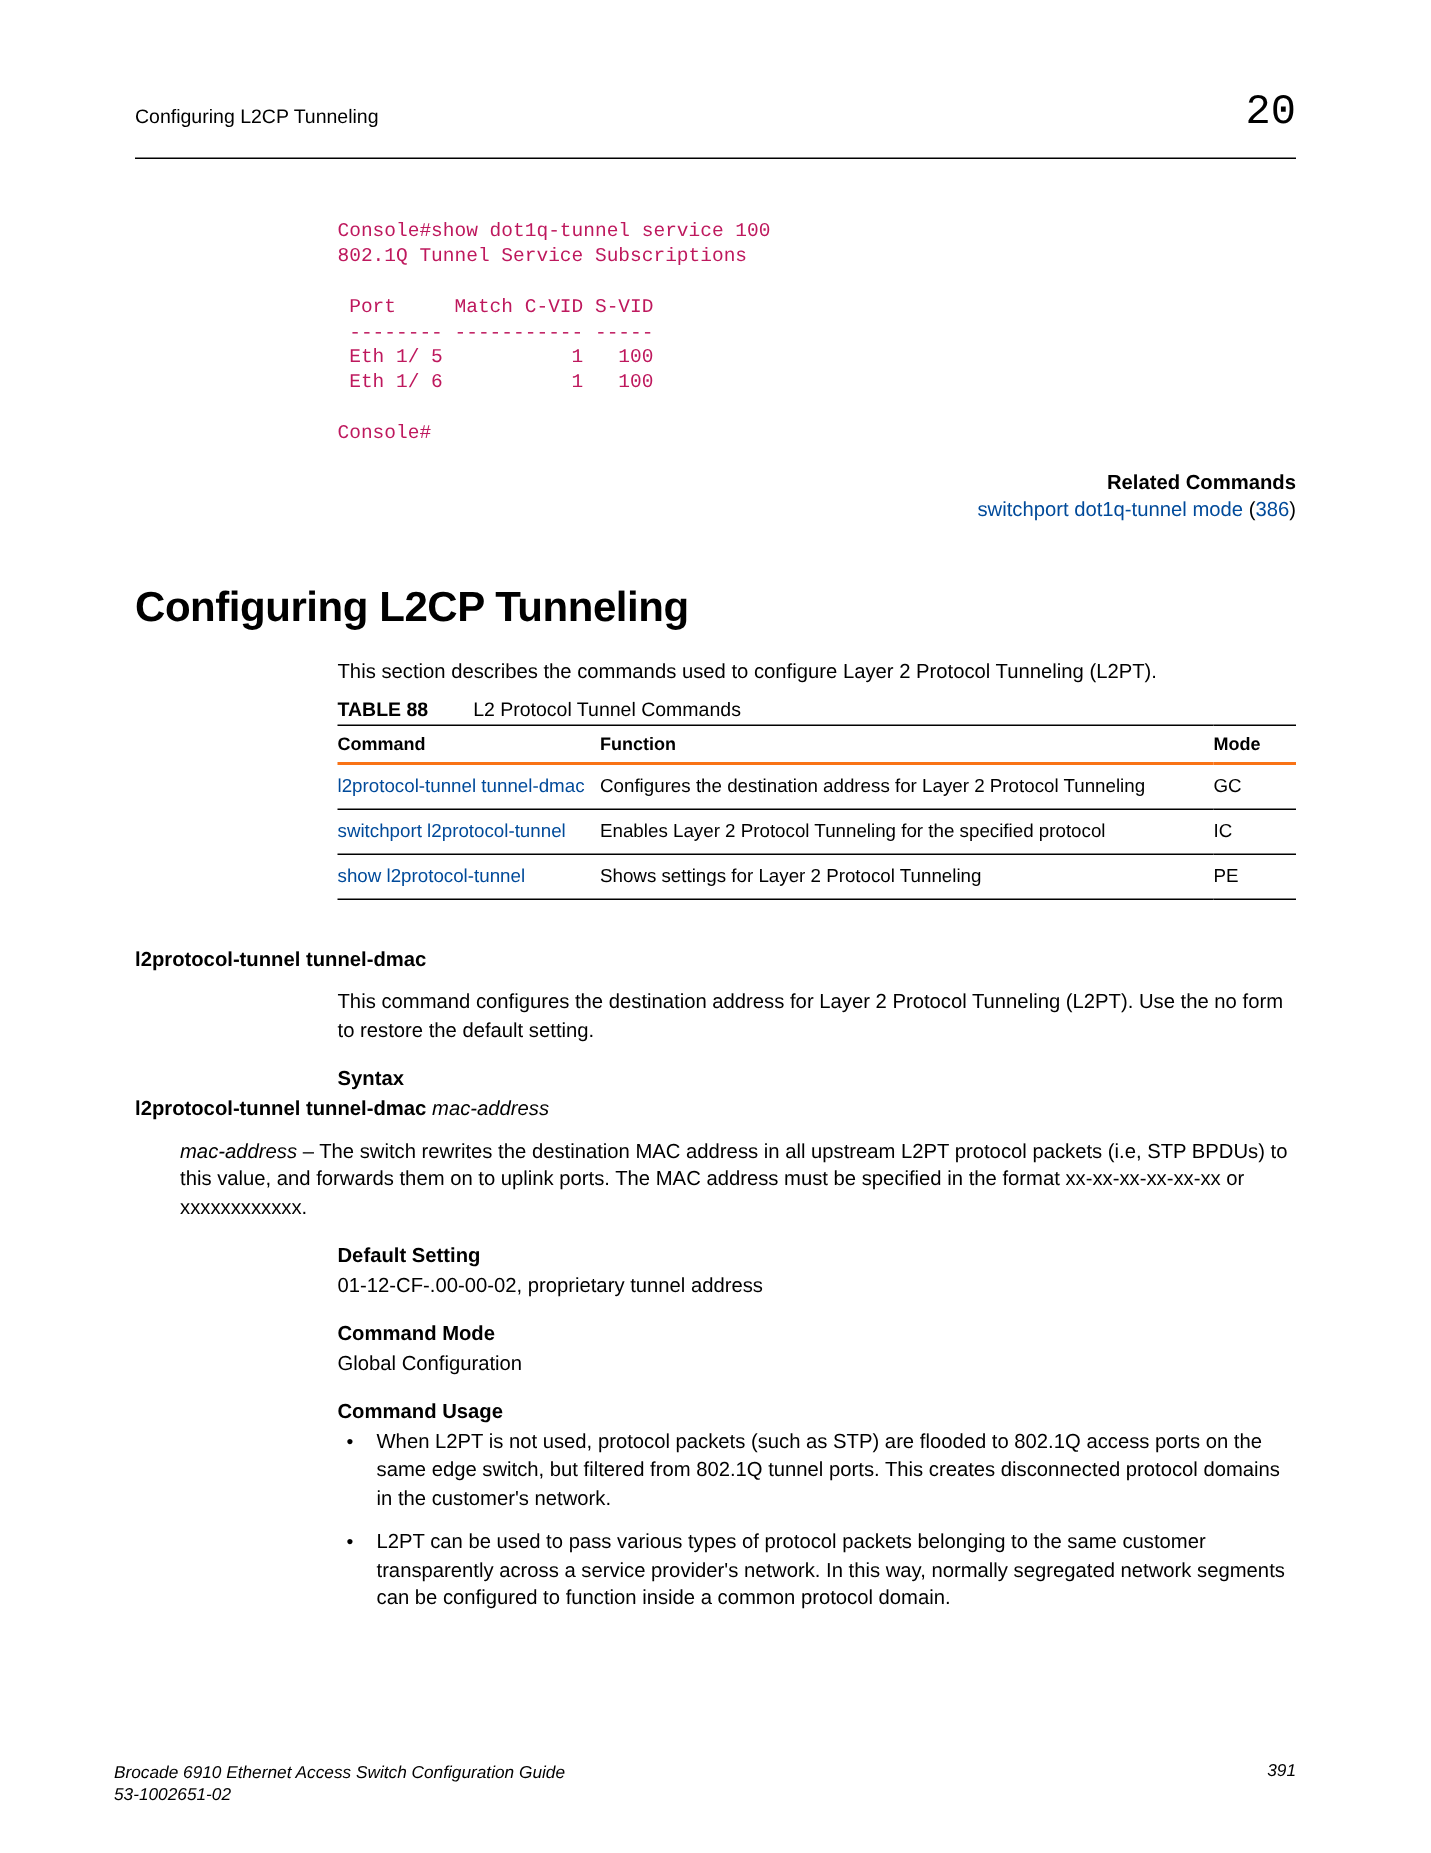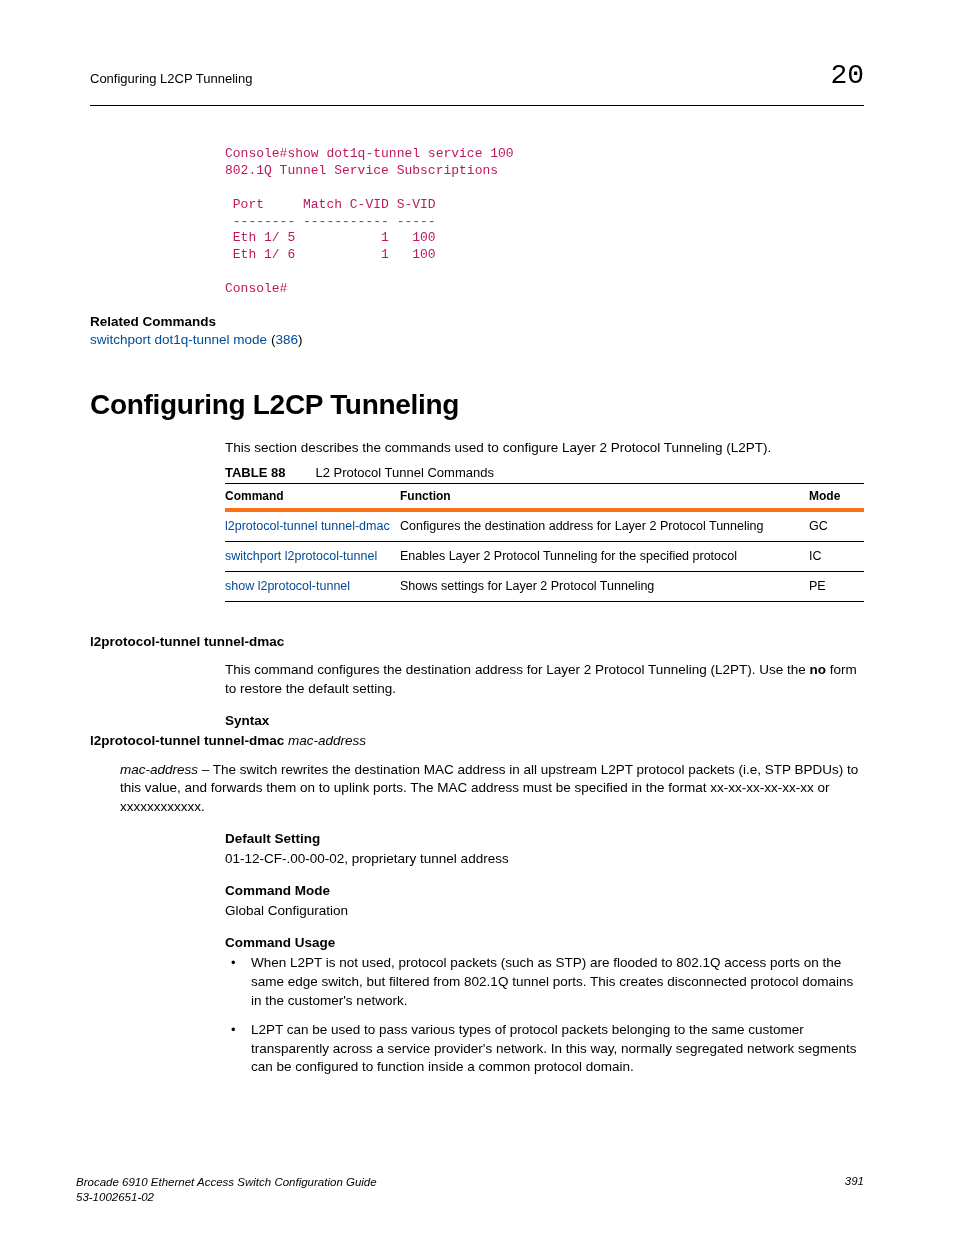--- a/index.html
+++ b/index.html
@@ -37,20 +37,22 @@
     .console-block {
       font-family: "Courier New", Courier, monospace;
       font-size: 13px;
       white-space: pre;
       margin-left: 135px;
       line-height: 1.3;
       color: #be185d;
       margin-bottom: 16px;
     }
     .related-commands {
+      margin-left: 135px;
+      text-align: right;
     }
     .related-commands .hdr {
       font-weight: bold;
       font-size: 13.5px;
       margin-bottom: 3px;
     }
     .link {
       color: #004a9a;
       cursor: pointer;
       text-decoration: none;
@@ -87,21 +89,21 @@
       width: 100%;
       font-size: 12.5px;
     }
     table.cmd-table thead th {
       text-align: left;
       font-weight: bold;
       font-size: 12px;
       font-stretch: condensed;
       padding: 5px 6px 5px 0;
       border-top: 1.5px solid #000;
-      border-bottom: 4px solid #f97316;
+      border-bottom: 2px solid #f97316;
     }
     table.cmd-table tbody td {
       padding: 6px 6px 6px 0;
       vertical-align: top;
       border-bottom: 1px solid #000;
       line-height: 1.35;
     }
     table.cmd-table tbody td.cmd a { color: #004a9a; }
     .col-cmd { width: 175px; }
     .col-func { width: auto; }
@@ -110,21 +112,21 @@
       font-weight: bold;
       font-size: 13.5px;
       margin-top: 32px;
       margin-bottom: 12px;
     }
     .bodytext {
       margin-left: 135px;
       line-height: 1.4;
       margin-bottom: 14px;
     }
-    .bold { font-weight: bold; }
+    .bold { font-weight: normal; }
     .section-label {
       margin-left: 135px;
       font-weight: bold;
       font-size: 13.5px;
       margin-top: 14px;
       margin-bottom: 4px;
     }
     .syntax-block {
       line-height: 1.4;
     }

